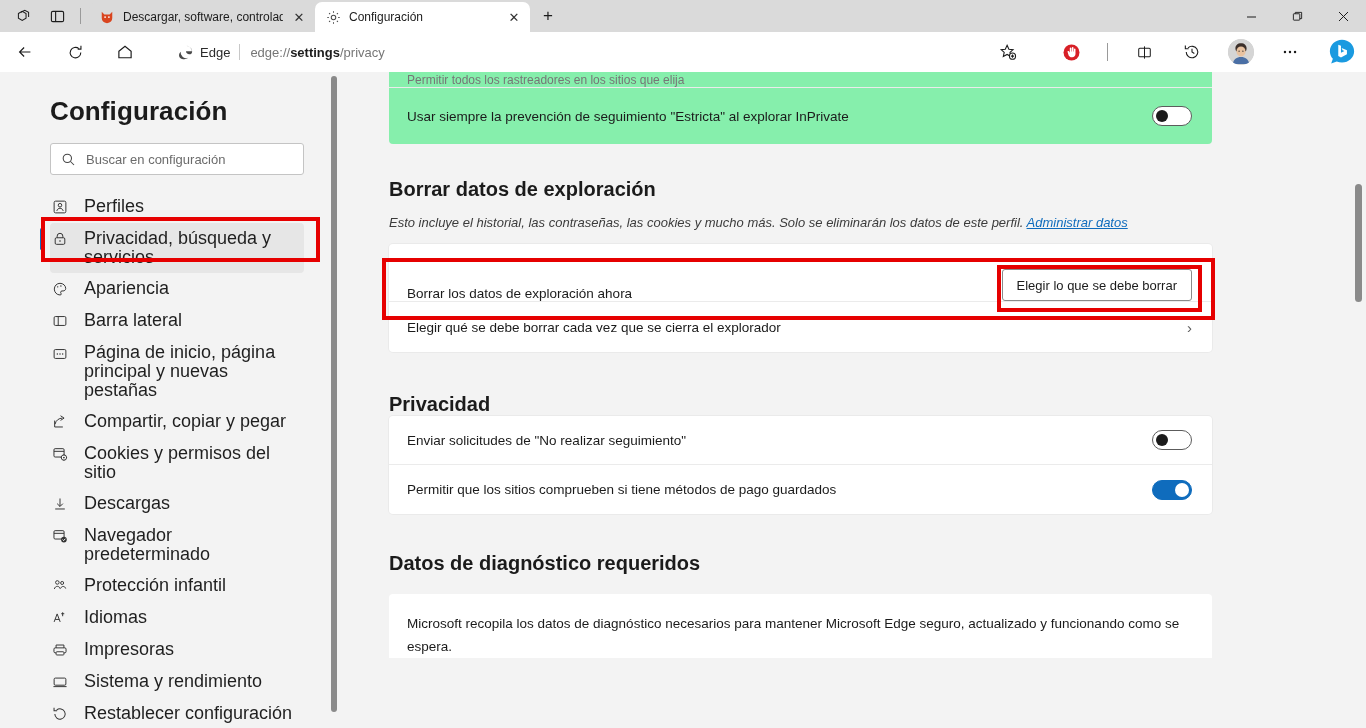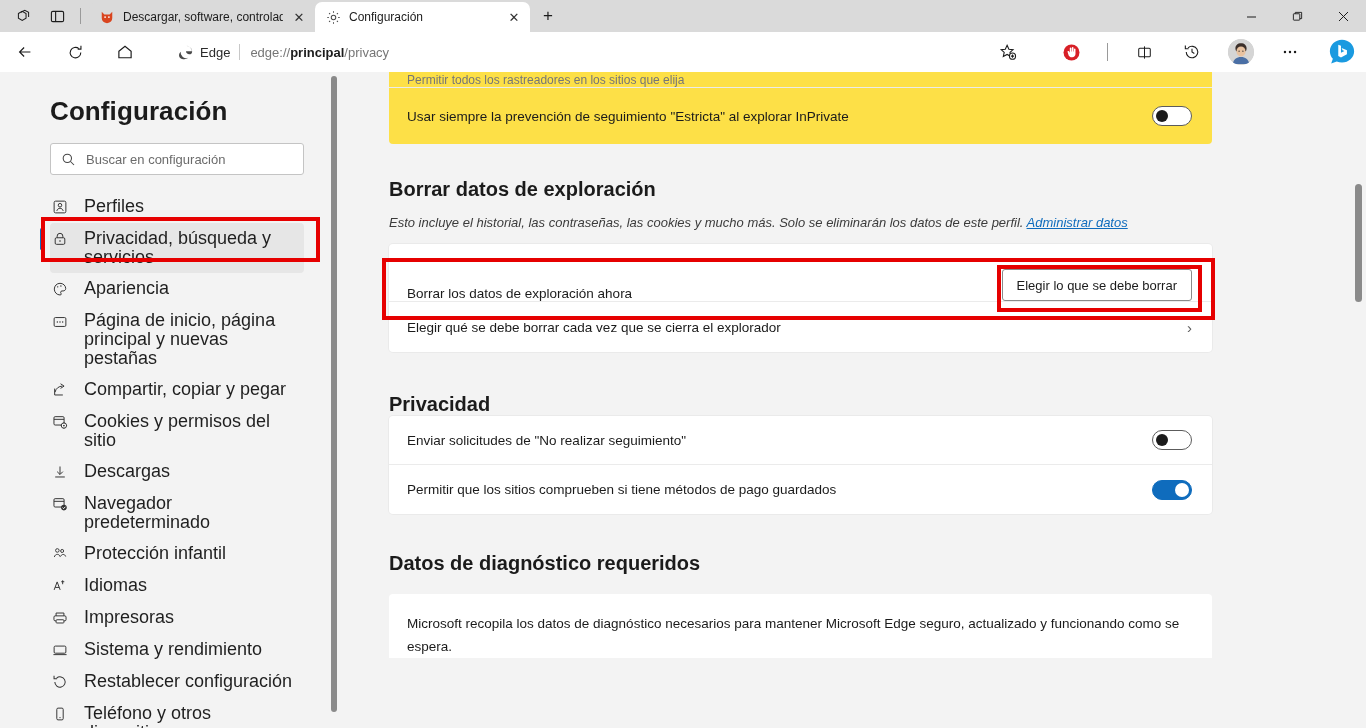--- a/index.html
+++ b/index.html
@@ -306,21 +306,21 @@
     font-weight: 300;
   }
 
   
   .top-clip {
     position: relative;
     width: 823px;
     overflow: hidden;
   }
   .clip-card {
-    background: #fde047;
+    background: #86efac;
     border-radius: 0 0 4px 4px;
     width: 823px;
   }
   .clip-row-top {
     padding: 0 20px 0 18px;
     height: 16px;
     display: flex; align-items: flex-end;
     overflow: hidden;
     border-bottom: 1px solid #ebebeb;
   }
@@ -450,21 +450,21 @@
 
   <div class="omnibox">
     <span class="edgeico">
       <svg width="17" height="17" viewBox="0 0 20 20">
         <path d="M10 2.2 C14.6 2.2 17.8 5.2 17.8 9 C17.8 11 16.4 12 14.6 12 C12.2 12 10.6 10.6 10.6 8.6 H17.6 C17.2 4.8 14 2.2 10 2.2 Z" fill="#4a4a4a"></path>
         <path d="M5.6 13.6 C4.6 12.4 4.2 10.8 4.6 9.2 C3.2 10.2 2.4 11.8 2.4 13.4 C2.4 16 5.1 17.9 8.4 17.9 C10.3 17.9 12 17.3 13.2 16.3 C12.4 16.6 11.5 16.8 10.6 16.8 C8.5 16.8 6.7 15.6 5.6 13.6 Z" fill="#4a4a4a"></path>
       </svg>
     </span>
     <span class="edgelabel">Edge</span>
     <span class="vsep"></span>
-    <span class="urltext"><span>edge://</span><b>principal</b><span>/privacy</span></span>
+    <span class="urltext"><span>edge://</span><b>settings</b><span>/privacy</span></span>
     <span class="omnibox-spacer"></span>
     <span class="fav-btn">
       <svg width="18" height="18" viewBox="0 0 20 20" fill="none" stroke="#1c1c1c" stroke-width="1.2">
         <path d="M9 2.6 L11 7 L15.6 7.4 L12.2 10.5 L13.2 15 L9 12.7 L4.8 15 L5.8 10.5 L2.4 7.4 L7 7 Z"></path>
         <circle cx="15" cy="14.6" r="3.4" fill="#ffffff"></circle>
         <path d="M15 12.8 V16.4 M13.2 14.6 H16.8"></path>
       </svg>
     </span>
   </div>
 
@@ -559,20 +559,29 @@
           <span class="nicon">
             <svg width="16" height="16" viewBox="0 0 18 18" fill="none" stroke="#333" stroke-width="1.1">
               <path d="M9 2.6 c3.6 0 6.4 2.6 6.4 5.8 c0 2 -1.6 2.8 -3 2.8 h-1.2 c-0.9 0 -1.5 0.7 -1.5 1.5 c0 1.1 0.8 1.3 0.8 2 c0 0.7 -0.7 1 -1.5 1 c-3.6 0 -6.4 -3 -6.4 -6.6 S5.4 2.6 9 2.6 Z"></path>
               <circle cx="6.4" cy="6.6" r="0.8" fill="#333" stroke="none"></circle>
               <circle cx="10" cy="5.6" r="0.8" fill="#333" stroke="none"></circle>
             </svg>
           </span>
           <span class="nlabel">Apariencia</span>
         </div>
 
+        <div class="navitem">
+          <span class="nicon">
+            <svg width="16" height="16" viewBox="0 0 18 18" fill="none" stroke="#333" stroke-width="1.1">
+              <rect x="2.4" y="4" width="13.2" height="10" rx="1.4"></rect>
+                <line x1="7" y1="4" x2="7" y2="14"></line>
+            </svg>
+          </span>
+          <span class="nlabel">Barra lateral</span>
+        </div>
 
         <div class="navitem" style="align-items:flex-start;">
           <span class="nicon" style="margin-top:1px;">
             <svg width="16" height="16" viewBox="0 0 18 18" fill="none" stroke="#333" stroke-width="1.1">
               <rect x="2.4" y="4" width="13.2" height="10" rx="1.4"></rect>
               <circle cx="6" cy="9" r="0.8" fill="#333" stroke="none"></circle>
               <circle cx="9" cy="9" r="0.8" fill="#333" stroke="none"></circle>
               <circle cx="12" cy="9" r="0.8" fill="#333" stroke="none"></circle>
             </svg>
           </span>

